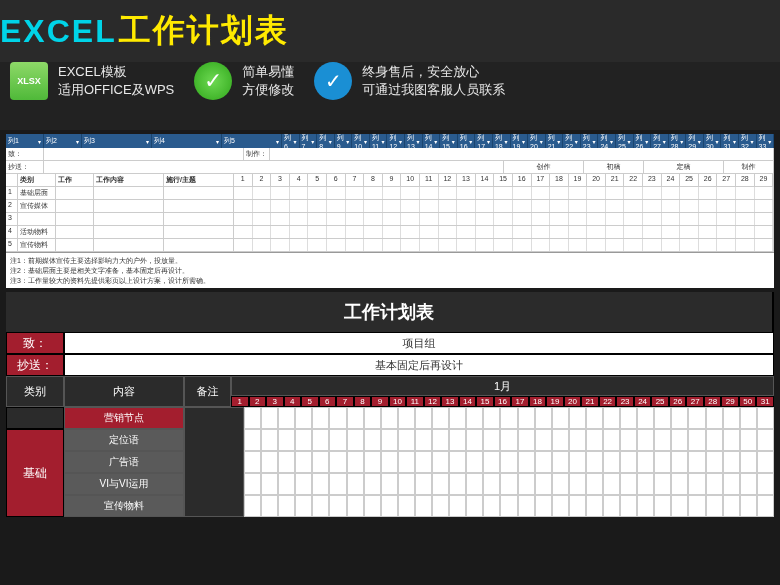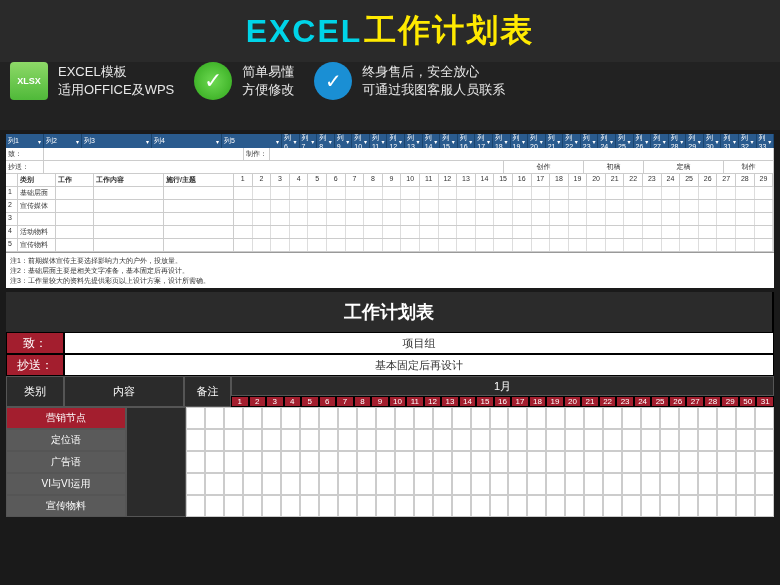--- a/index.html
+++ b/index.html
@@ -1,17 +1,17 @@
 <!DOCTYPE html>
 <html><head>
 <meta charset="utf-8">
 <style>
 * { margin:0; padding:0; box-sizing:border-box; }
 body { width:780px; height:585px; background:#1a1a1a; font-family:"Microsoft YaHei",Arial,sans-serif; overflow:hidden; position:relative; }
-.hdr { height:62px; background:#2a2a2a; display:flex; align-items:center; justify-content:center; gap:2px; }
+.hdr { height:62px; background:#2a2a2a; display:flex; align-items:center; gap:2px; }
 .hdr-excel { color:#00d4e8; font-size:32px; font-weight:bold; letter-spacing:2px; }
 .hdr-title { color:#ffea00; font-size:32px; font-weight:bold; letter-spacing:2px; }
 .features { height:68px; background:#222; display:flex; align-items:flex-start; padding:0 10px; gap:20px; }
 .feat { display:flex; align-items:center; gap:10px; }
 .icon-box { width:38px; height:38px; display:flex; align-items:center; justify-content:center; border-radius:6px; }
 .icon-xlsx { background:linear-gradient(#8ed968,#4fb939); color:#fff; font-size:9px; font-weight:bold; flex-direction:column; border-radius:4px; }
 .icon-check { background:radial-gradient(#6dd952,#2fa61a); border-radius:50%; color:#fff; font-size:22px; }
 .icon-shield { background:#1a8fd4; border-radius:50%; color:#fff; font-size:20px; }
 .feat-txt { color:#e8e8e8; font-size:13px; line-height:1.4; }
 .sheet1 { background:#fff; margin:4px 6px 2px; font-size:8px; color:#333; }
@@ -407,20 +407,24 @@
           <div>26</div>
           <div>27</div>
           <div>28</div>
           <div>29</div>
           <div>50</div>
           <div>31</div>
         </div>
     </div>
   </div>
   <div class="s2-body">
+    <div style="width:58px;display:flex;flex-direction:column">
+      <div class="s2-cat" style="height:22px;background:#2b2b2b"></div>
+      <div class="s2-cat" style="flex:1">基础</div>
+    </div>
     <div class="s2-items" id="s2items">
         <div class="s2-item red">营销节点</div>
         <div class="s2-item gray">定位语</div>
         <div class="s2-item gray">广告语</div>
         <div class="s2-item gray">VI与VI运用</div>
         <div class="s2-item gray">宣传物料</div>
       </div>
     <div class="s2-remark"></div>
     <div class="s2-grid" id="s2grid">
         <div class="s2-gridrow">

